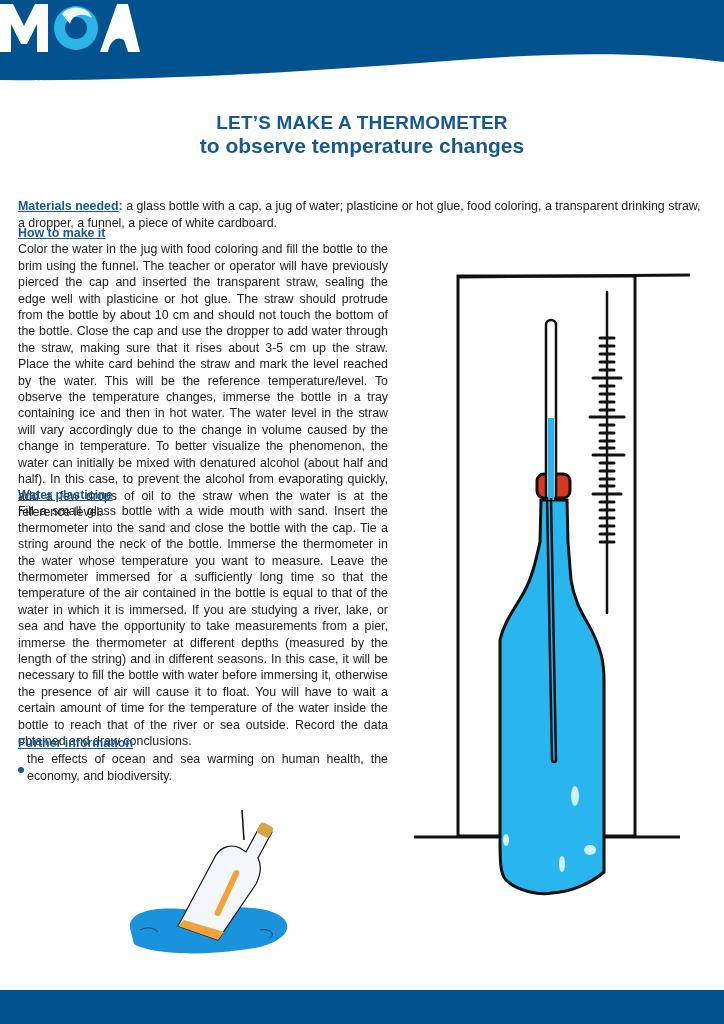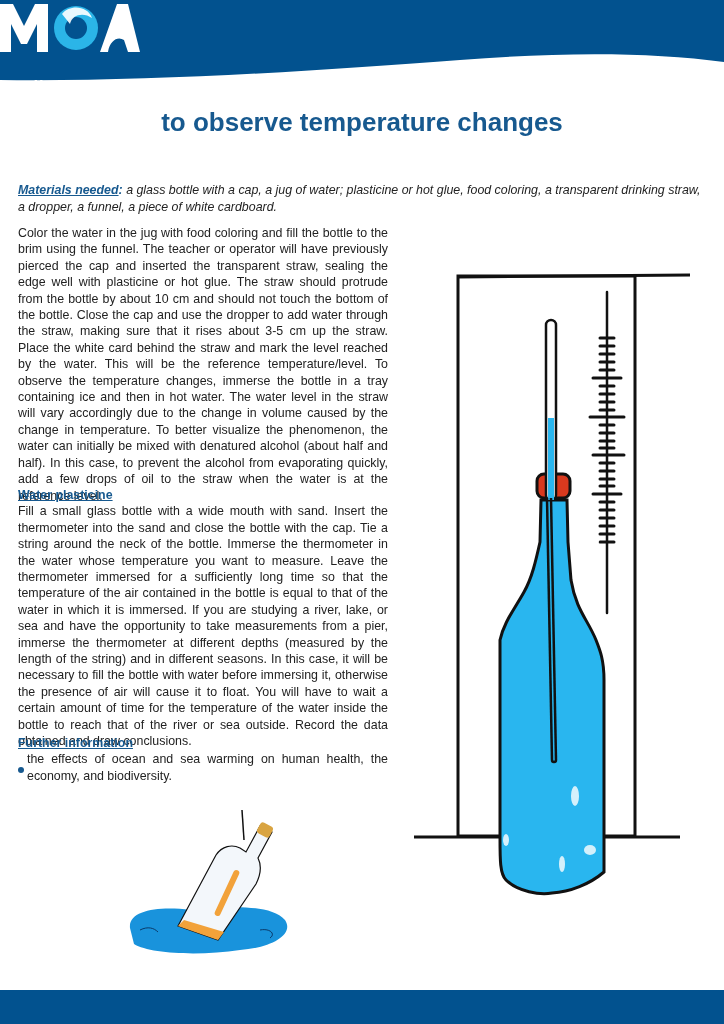--- a/index.html
+++ b/index.html
@@ -12,24 +12,24 @@
   .header { position: absolute; left: 0; top: 0; width: 724px; height: 110px; }
   .header svg { position: absolute; left: 0; top: 0; }
   .logo { position: absolute; left: 33px; top: 26px; width: 140px; height: 64px; }
   .logo-sub {
     position: absolute; left: 34px; top: 78px;
     font-size: 11px; color: #ffffff; letter-spacing: 0.1px; white-space: nowrap;
   }
   .logo-sub b { font-weight: bold; }
   .title-block { position: absolute; left: 0; top: 111px; width: 724px; text-align: center; color: #17598f; font-weight: bold; }
   .title-1 { font-size: 19px; line-height: 23px; letter-spacing: 0.2px; }
-  .title-2 { font-size: 26px; line-height: 23px; }
+  .title-2 { font-size: 21px; line-height: 23px; }
   .materials {
-    position: absolute; left: 18px; top: 182px; width: 692px;
-    font-size: 12.4px; line-height: 16.5px; color: #222; font-style: italic;
+    position: absolute; left: 18px; top: 198px; width: 692px;
+    font-size: 12.4px; line-height: 16.5px; color: #222;
   }
   .sec-head {
     color: #17598f; font-weight: bold; text-decoration: underline;
     font-size: 12.4px;
   }
   .col {
     position: absolute; left: 18px; width: 370px;
     font-size: 12.4px; line-height: 16.4px; text-align: justify; color: #222;
     hyphens: manual;
   }
@@ -57,28 +57,30 @@
     <circle cx="76" cy="28" r="22" fill="#2bb5e8"></circle>
     <circle cx="76" cy="28" r="11" fill="#02528f"></circle>
     <path d="M62 14 C70 4 88 6 92 18 C84 12 72 14 70 24 Z" fill="#ffffff" opacity="0.9"></path>
 
     <path d="M100 52 L117 4 H128 L140 52 H128 L124 40 C118 36 110 40 108 52 Z" fill="#ffffff"></path>
   </svg>
   <div class="logo-sub"><b>M</b><span>arevivo </span><b>O</b><span>cean </span><b>A</b><span>cademy</span></div>
 </div>
 
 <div class="title-block">
+  <div class="title-1">LET’S MAKE A THERMOMETER</div>
   <div class="title-2">to observe temperature changes</div>
 </div>
 
 <div class="materials">
   <span class="sec-head">Materials needed</span><b style="color:#17598f">:</b><span> a glass bottle with a cap, a jug of water; plasticine or hot glue, food coloring, a transparent drinking straw, a dropper, a funnel, a piece of white cardboard.</span>
 </div>
 
 <div class="col" style="top:225px">
+  <div class="sec-head">How to make it</div>
   <p>Color the water in the jug with food coloring and fill the bottle to the brim using the funnel. The teacher or operator will have previously pierced the cap and inserted the transparent straw, sealing the edge well with plasticine or hot glue. The straw should protrude from the bottle by about 10 cm and should not touch the bottom of the bottle. Close the cap and use the dropper to add water through the straw, making sure that it rises about 3-5 cm up the straw. Place the white card behind the straw and mark the level reached by the water. This will be the reference temperature/level. To observe the temperature changes, immerse the bottle in a tray containing ice and then in hot water. The water level in the straw will vary accordingly due to the change in volume caused by the change in temperature. To better visualize the phenomenon, the water can initially be mixed with dena­tured alcohol (about half and half). In this case, to prevent the alcohol from evaporating quickly, add a few drops of oil to the straw when the water is at the reference level.</p>
 </div>
 
 <div class="col" style="top:487px">
   <div class="sec-head">Water plasticine</div>
   <p>Fill a small glass bottle with a wide mouth with sand. Insert the ther­mometer into the sand and close the bottle with the cap. Tie a string around the neck of the bottle. Immerse the thermometer in the water whose temperature you want to measure. Leave the thermometer immersed for a sufficiently long time so that the temperature of the air contained in the bottle is equal to that of the water in which it is immersed. If you are studying a river, lake, or sea and have the oppor­tunity to take measurements from a pier, immerse the thermometer at different depths (measured by the length of the string) and in different seasons. In this case, it will be necessary to fill the bottle with water before immersing it, otherwise the presence of air will cause it to float. You will have to wait a certain amount of time for the temperature of the water inside the bottle to reach that of the river or sea outside. Record the data obtained and draw conclusions.</p>
 </div>
 
 <div class="col" style="top:735px">
   <div class="sec-head">Further information</div>

